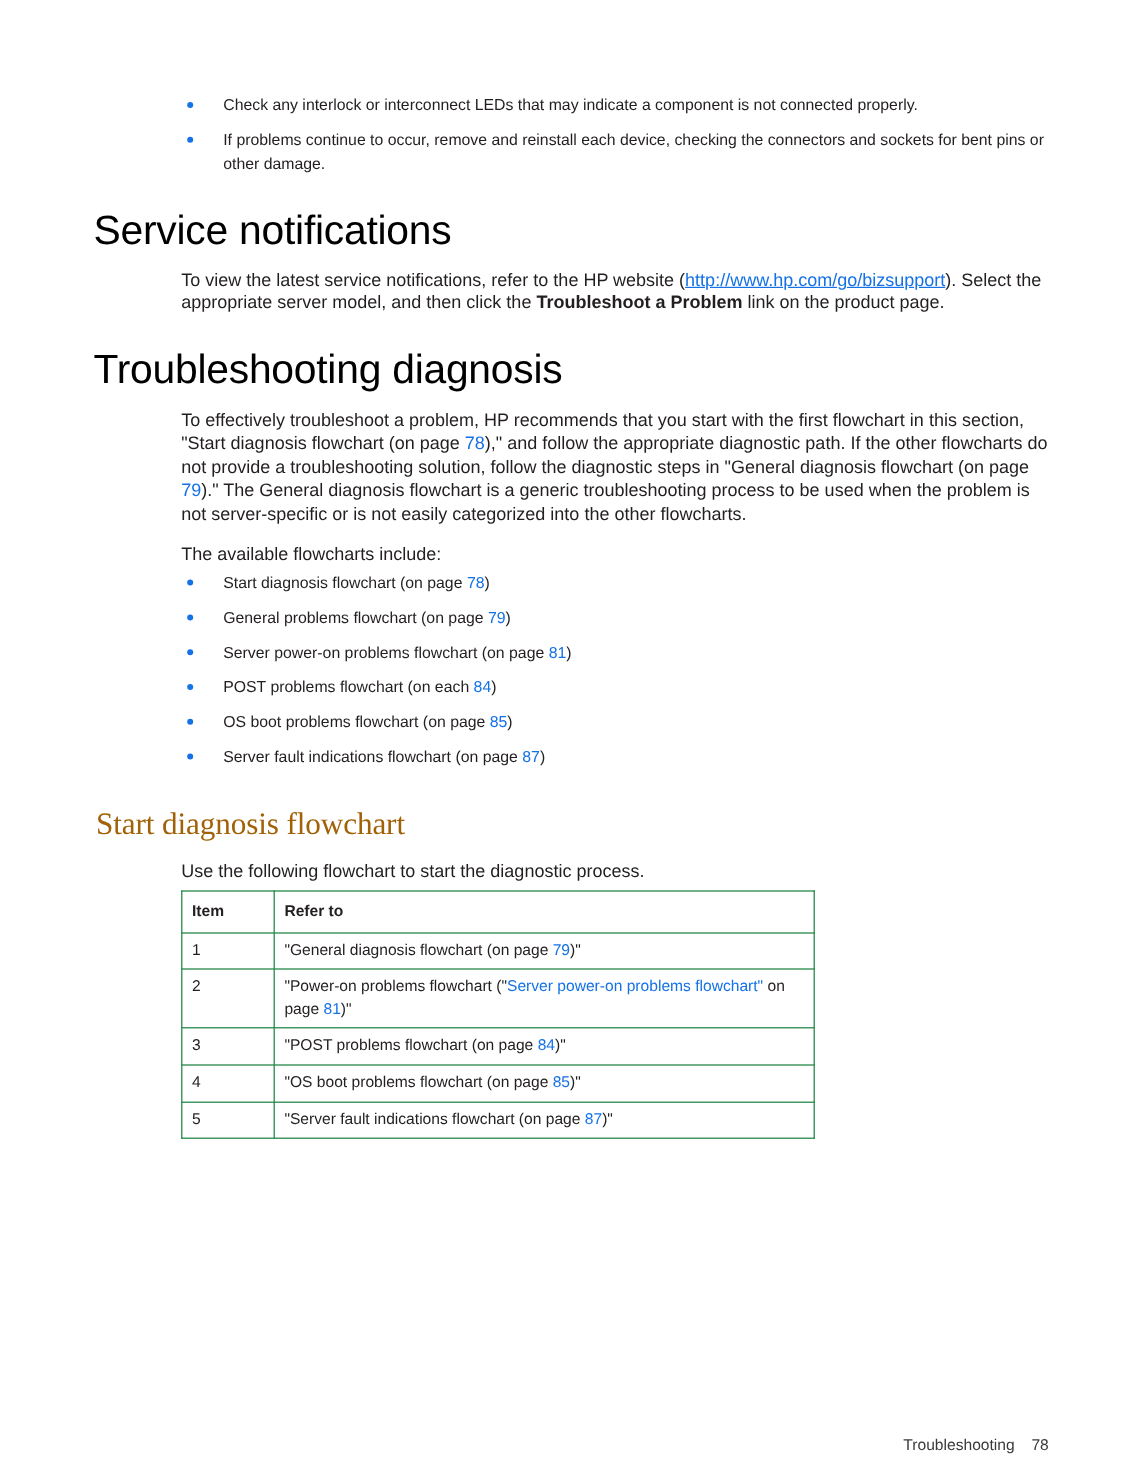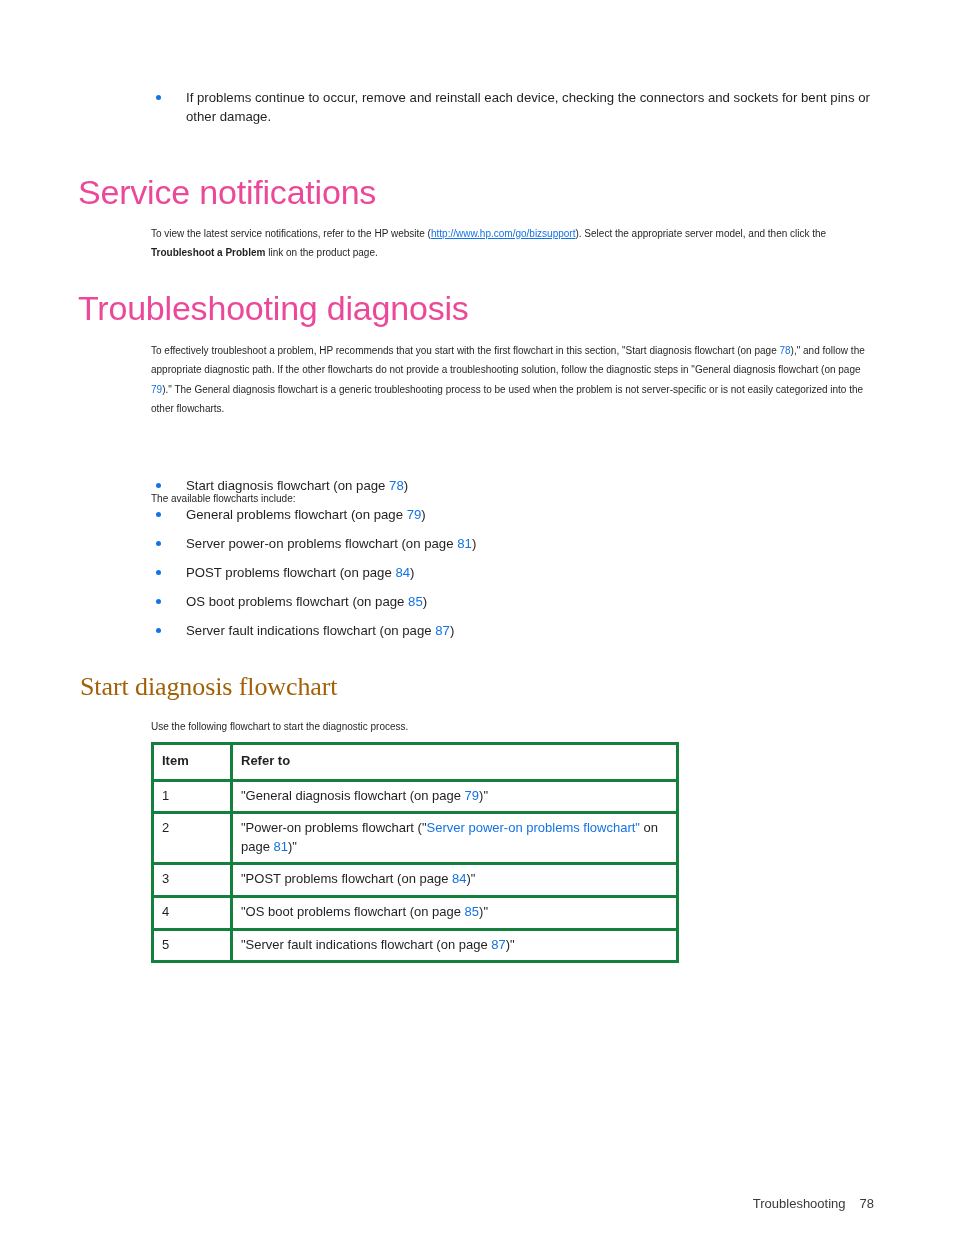--- a/index.html
+++ b/index.html
@@ -18,21 +18,21 @@
   .page {
     position: absolute;
     left: 0; top: 0;
     width: 954px;
     height: 1235px;
     overflow: hidden;
   }
 
   
   .body-text {
-    font-size: 10px;
+    font-size: 15px;
     line-height: 19.4px;
     color: #231f20;
   }
   .blue { color: #1472e6; }
   .bold { font-weight: bold; }
   a.xref {
     color: #1472e6;
     text-decoration: underline;
   }
   .xref-plain { color: #1472e6; text-decoration: none; }
@@ -40,21 +40,21 @@
   
   h1.doc-h1 {
     position: absolute;
     margin: 0;
     left: 78px;
     font-family: "Liberation Sans", sans-serif;
     font-weight: normal;
     font-size: 34px;
     line-height: 40px;
     letter-spacing: -0.2px;
-    color: #ec4899;
+    color: #000000;
     white-space: nowrap;
   }
   h2.doc-h2 {
     position: absolute;
     margin: 0;
     left: 80px;
     font-family: Liberation Serif, serif;
     font-weight: normal;
     font-size: 26px;
     line-height: 32px;
@@ -101,21 +101,21 @@
     position: absolute;
     left: 151px;
     top: 742px;
     width: 528px;
     border-collapse: collapse;
     font-size: 13px;
     line-height: 18.6px;
   }
   .flow-table th,
   .flow-table td {
-    border: 3px solid #15803d;
+    border: 1px solid #15803d;
     text-align: left;
     vertical-align: top;
     padding: 5px 8px 6px 8px;
     color: #231f20;
     font-weight: normal;
   }
   .flow-table th {
     font-weight: bold;
     padding-top: 7px;
     padding-bottom: 8px;
@@ -133,56 +133,60 @@
     color: #3a3a3a;
   }
   .footer .pageno { margin-left: 14px; }
 </style>
 </head>
 <body>
 
 <div class="page">
 
   <ul class="bullet-list" style="top:78px;">
+    <li>
+      <span class="dot"></span>
+      <span>Check any interlock or interconnect LEDs that may indicate a component is not connected properly.</span>
+    </li>
     <li style="margin-top:10px;">
       <span class="dot"></span>
       <span>If problems continue to occur, remove and reinstall each device, checking the connectors and sockets for bent pins or other damage.</span>
     </li>
   </ul>
 
   <h1 class="doc-h1" style="top:172px;">Service notifications</h1>
 
   <div class="para body-text" style="top:224px;">
     <span>To view the latest service notifications, refer to the HP website (</span><a class="xref" href="#">http://www.hp.com/go/bizsupport</a><span>). Select the appropriate server model, and then click the </span><span class="bold">Troubleshoot a Problem</span><span> link on the product page.</span>
   </div>
 
   <h1 class="doc-h1" style="top:288px;">Troubleshooting diagnosis</h1>
 
   <div class="para body-text" style="top:341px;">
     <span>To effectively troubleshoot a problem, HP recommends that you start with the first flowchart in this section, "Start diagnosis flowchart (on page </span><span class="blue">78</span><span>)," and follow the appropriate diagnostic path. If the other flowcharts do not provide a troubleshooting solution, follow the diagnostic steps in "General diagnosis flowchart (on page </span><span class="blue">79</span><span>)." The General diagnosis flowchart is a generic troubleshooting process to be used when the problem is not server-specific or is not easily categorized into the other flowcharts.</span>
   </div>
 
-  <div class="para body-text" style="top:453px;margin-top:36px;">The available flowcharts include:</div>
+  <div class="para body-text" style="top:453px;">The available flowcharts include:</div>
 
   <ul class="bullet-list" style="top:476px;">
     <li style="margin-bottom:9.5px;">
       <span class="dot"></span>
       <span>Start diagnosis flowchart (on page </span><span class="blue">78</span><span>)</span>
     </li>
     <li style="margin-bottom:9.5px;">
       <span class="dot"></span>
       <span>General problems flowchart (on page </span><span class="blue">79</span><span>)</span>
     </li>
     <li style="margin-bottom:9.5px;">
       <span class="dot"></span>
       <span>Server power-on problems flowchart (on page </span><span class="blue">81</span><span>)</span>
     </li>
     <li style="margin-bottom:9.5px;">
       <span class="dot"></span>
-      <span>POST problems flowchart (on page </span><span class="blue">84</span><span>)</span>
+      <span>POST problems flowchart (on each </span><span class="blue">84</span><span>)</span>
     </li>
     <li style="margin-bottom:9.5px;">
       <span class="dot"></span>
       <span>OS boot problems flowchart (on page </span><span class="blue">85</span><span>)</span>
     </li>
     <li>
       <span class="dot"></span>
       <span>Server fault indications flowchart (on page </span><span class="blue">87</span><span>)</span>
     </li>
   </ul>

